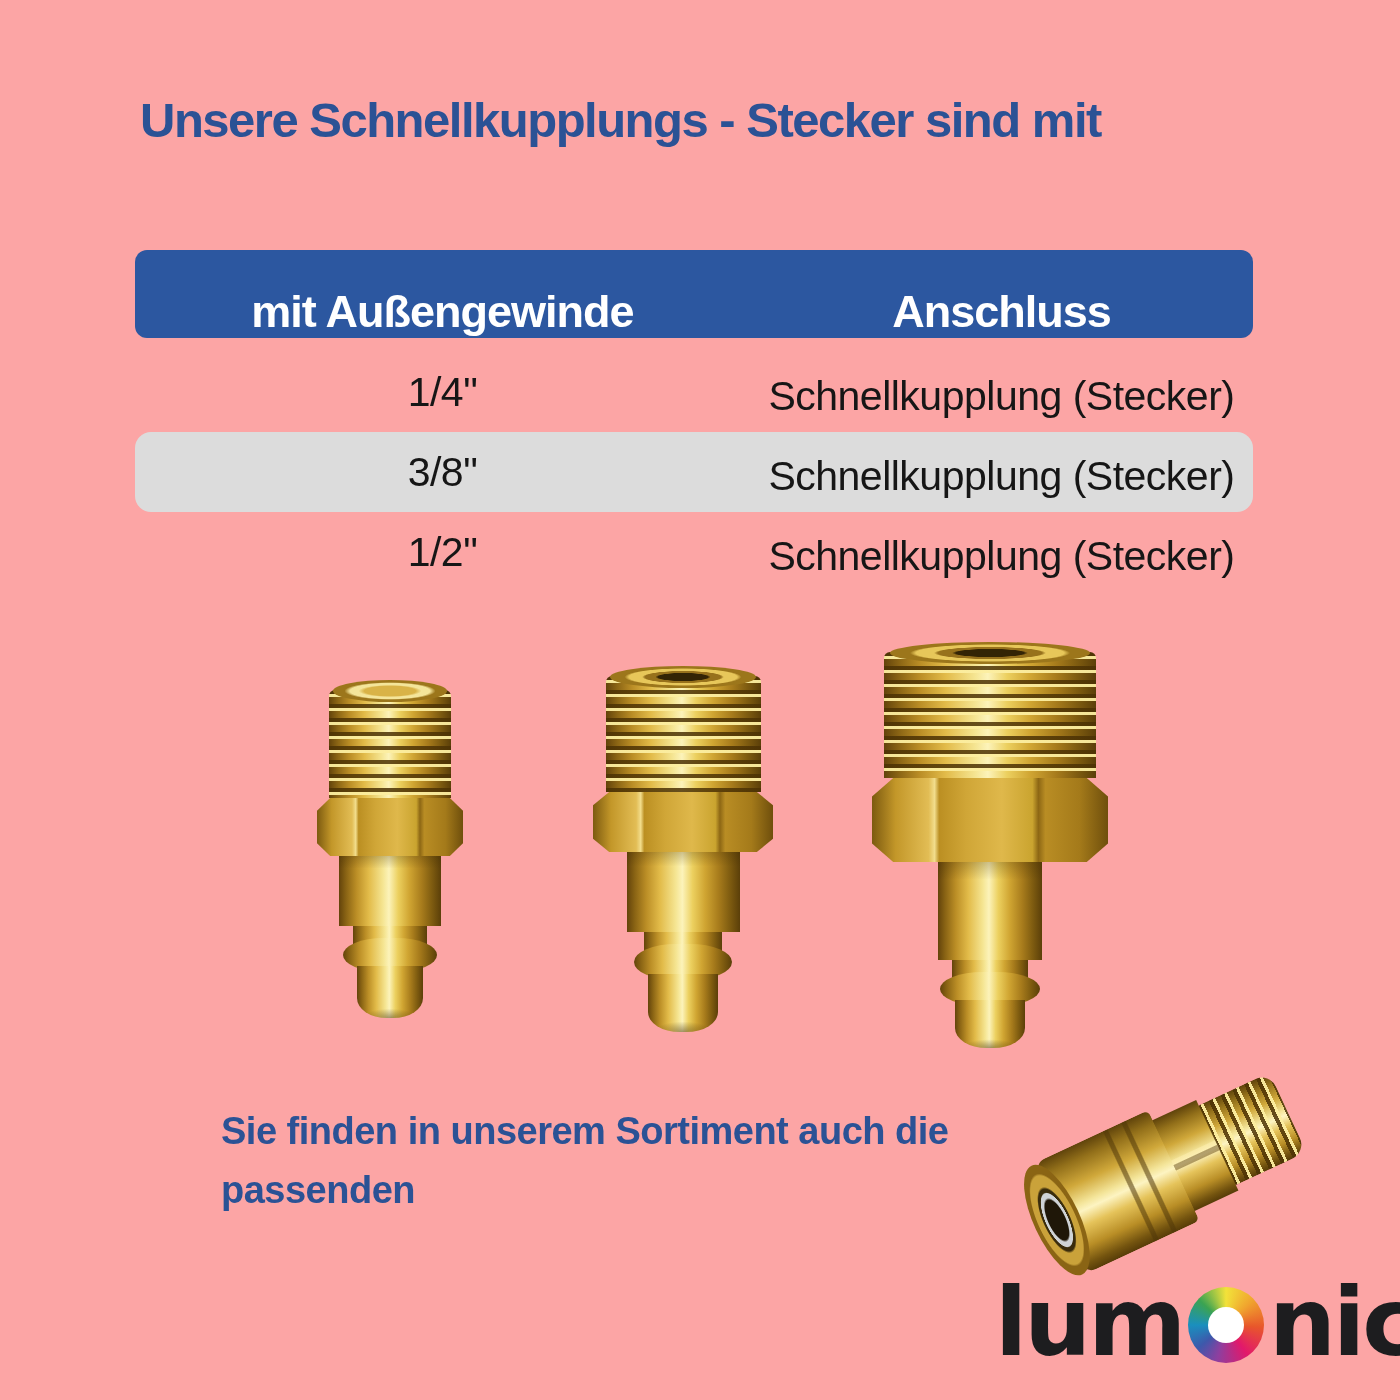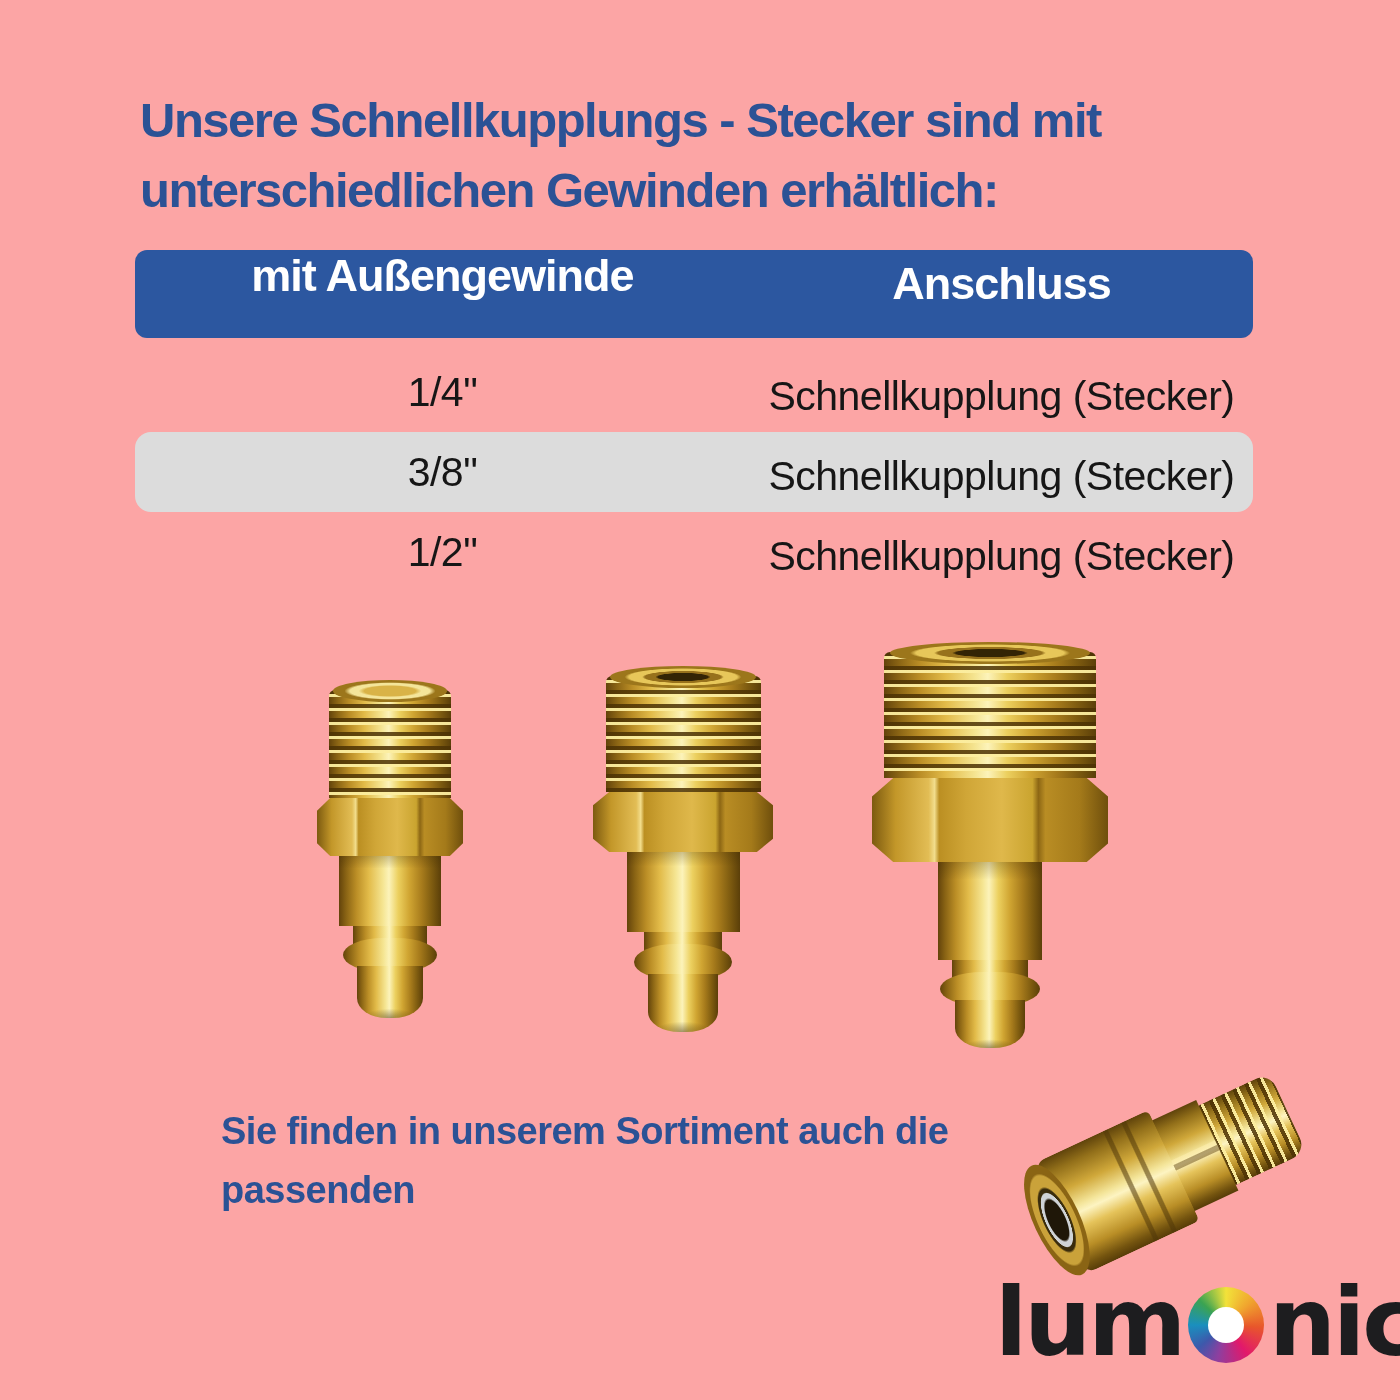--- a/index.html
+++ b/index.html
@@ -9,21 +9,21 @@
   }
   
   .title{position:absolute;left:140px;top:86px;width:1120px;color:#2b5295;font-weight:bold;
          font-size:49px;letter-spacing:-1.5px;line-height:1.42;}
   .note{position:absolute;left:186px;top:1102px;width:840px;color:#2b5295;font-weight:bold;
         font-size:38px;letter-spacing:-0.5px;line-height:1.55;margin-left:35px;}
   .footnote{position:absolute;left:60px;top:1314px;color:#2b5295;font-weight:bold;
         font-size:27px;line-height:1.4;}
   
   .table{position:absolute;left:135px;top:250px;width:1118px;}
-  .t-header{height:88px;border-radius:12px;background:#2c57a0;display:flex;align-items:flex-start;
+  .t-header{height:88px;border-radius:12px;background:#2c57a0;display:flex;align-items:flex-end;
         color:#ffffff;font-weight:bold;font-size:45px;letter-spacing:-1px;}
   .t-body{margin-top:14px;}
   .t-row{height:80px;display:flex;align-items:center;font-size:41px;color:#161616;letter-spacing:-0.5px;}
   .t-row.alt{background:#dcdcdc;border-radius:16px;}
   .t-c1{width:55%;text-align:center;}
   .t-c2{width:45%;text-align:center;margin-top:8px;}
   
   #canvas{
     --brassH:linear-gradient(90deg,#63430b 0%,#8a6414 7%,#bb8e26 17%,#e2bb49 29%,#f5e592 43%,
              #fcf3ba 49%,#ecd05f 58%,#d0a532 69%,#a87c1c 81%,#7f5c10 91%,#5b3f09 100%);
@@ -84,21 +84,20 @@
       background:conic-gradient(from 0deg,#f2e23a,#f0a42e 13%,#e8562b 26%,#e2186b 40%,#8e3f9f 54%,#3e58ab 64%,#1a8fbe 75%,#3ba352 87%,#f2e23a 100%);}
   .logo-ring::after{content:"";position:absolute;inset:20px;border-radius:50%;background:#ffffff;}
 </style>
 </head>
 <body>
 
 <div id="canvas">
 
   <div class="title">
     <div>Unsere Schnellkupplungs - Stecker sind mit</div>
-    <div>unterschiedlichen Gewinden erhältlich:</div>
   </div>
 
   <div class="table">
     <div class="t-header">
       <div class="t-c1">mit Außengewinde</div>
       <div class="t-c2">Anschluss</div>
     </div>
     <div class="t-body">
       <div class="t-row">
         <div class="t-c1">1/4"</div>

